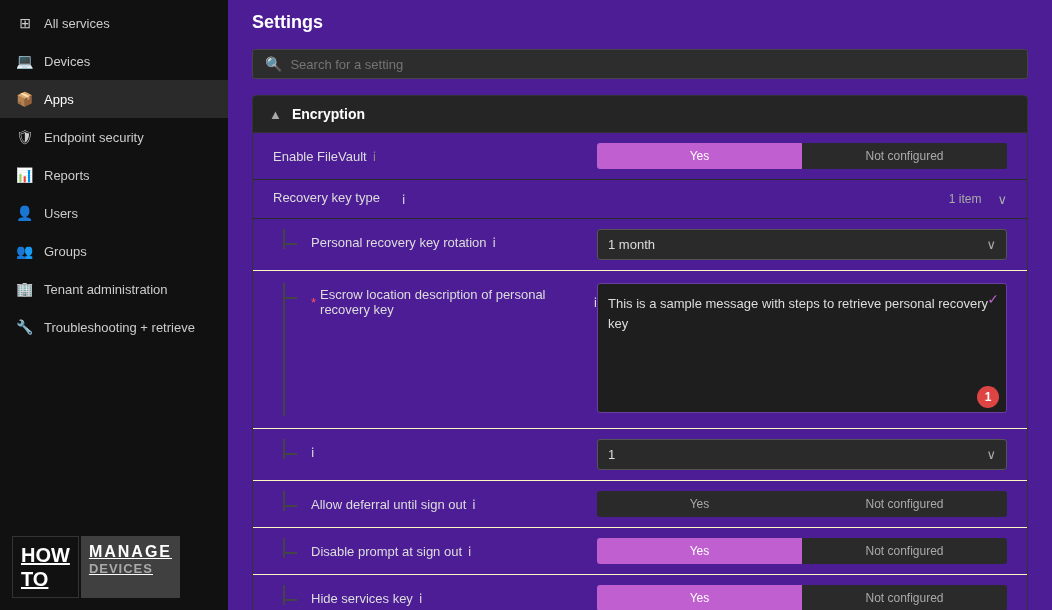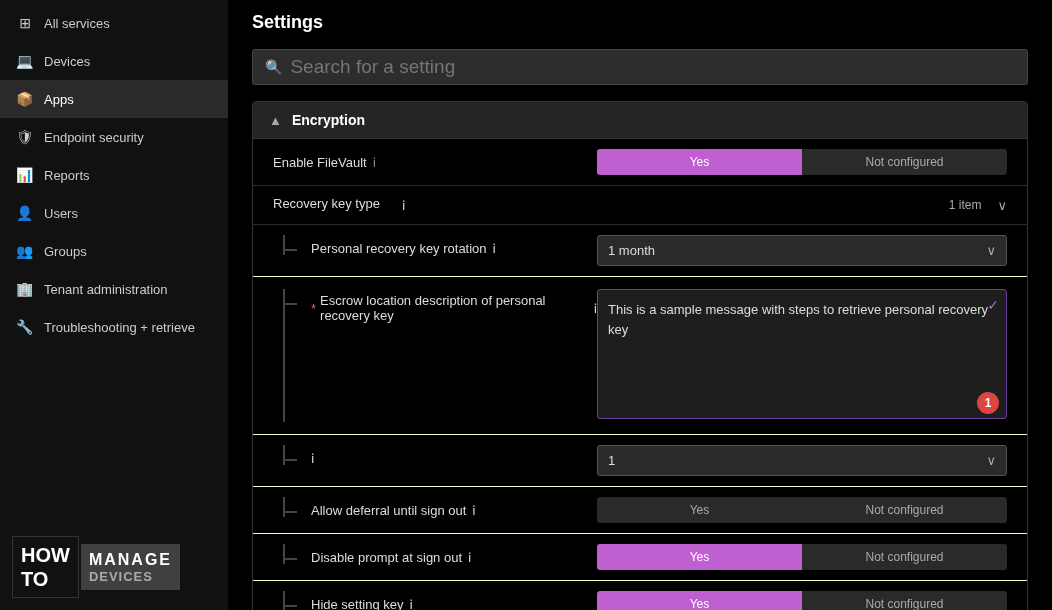--- a/index.html
+++ b/index.html
@@ -49,21 +49,21 @@
       margin-top: auto;
       padding: 12px;
       display: flex;
       align-items: center;
       gap: 8px;
     }
 
     
     .main {
       flex: 1;
-      background: #000000;
+      background: #4c1d95;
       overflow-y: auto;
       padding: 12px 24px;
     }
 
     .page-title {
       font-size: 18px;
       font-weight: 600;
       color: #fff;
       margin-bottom: 16px;
     }
@@ -78,21 +78,21 @@
       padding: 6px 12px;
       margin-bottom: 16px;
       gap: 8px;
       width: 100%;
     }
     .search-bar input {
       background: transparent;
       border: none;
       outline: none;
       color: #ccc;
-      font-size: 19px;
+      font-size: 13px;
       flex: 1;
     }
     .search-icon-svg { color: #aaa; font-size: 14px; }
 
     
     .section {
       border: 1px solid #333;
       border-radius: 4px;
       overflow: hidden;
     }
@@ -333,21 +333,21 @@
   <div class="sidebar-item">
     <span class="sidebar-icon">🏢</span>
     <span class="sidebar-label">Tenant administration</span>
   </div>
   <div class="sidebar-item">
     <span class="sidebar-icon">🔧</span>
     <span class="sidebar-label">Troubleshooting + retrieve</span>
   </div>
 
   <div class="watermark">
-    <div style="display:flex;align-items:center;gap:0;">
+    <div style="display:flex;gap:0;text-decoration:underline;">
       <div style="background:#111;border:1px solid #333;padding:6px 8px;line-height:1.2;">
         <div style="font-size:20px;font-weight:900;color:#fff;">HOW</div>
         <div style="font-size:20px;font-weight:900;color:#fff;">TO</div>
       </div>
       <div style="background:#404040;padding:6px 8px;line-height:1.2;margin-left:2px;">
         <div style="font-size:16px;font-weight:900;color:#fff;letter-spacing:2px;">MANAGE</div>
         <div style="font-size:13px;font-weight:600;color:#aaa;letter-spacing:1px;">DEVICES</div>
       </div>
     </div>
   </div>
@@ -479,21 +479,21 @@
         </div>
       </div>
     </div>
 
     <div class="sub-row">
       <div class="sub-indent">
         <div class="sub-indent-line"></div>
         <div class="sub-indent-horiz"></div>
       </div>
       <div class="sub-label">
-        <span>Hide setting key</span>
+        <span>Hide services key</span>
         <span class="info-icon">ℹ</span>
       </div>
       <div class="sub-control">
         <div class="toggle-group">
           <button class="toggle-btn active">Yes</button>
           <button class="toggle-btn inactive">Not configured</button>
         </div>
       </div>
     </div>
 

